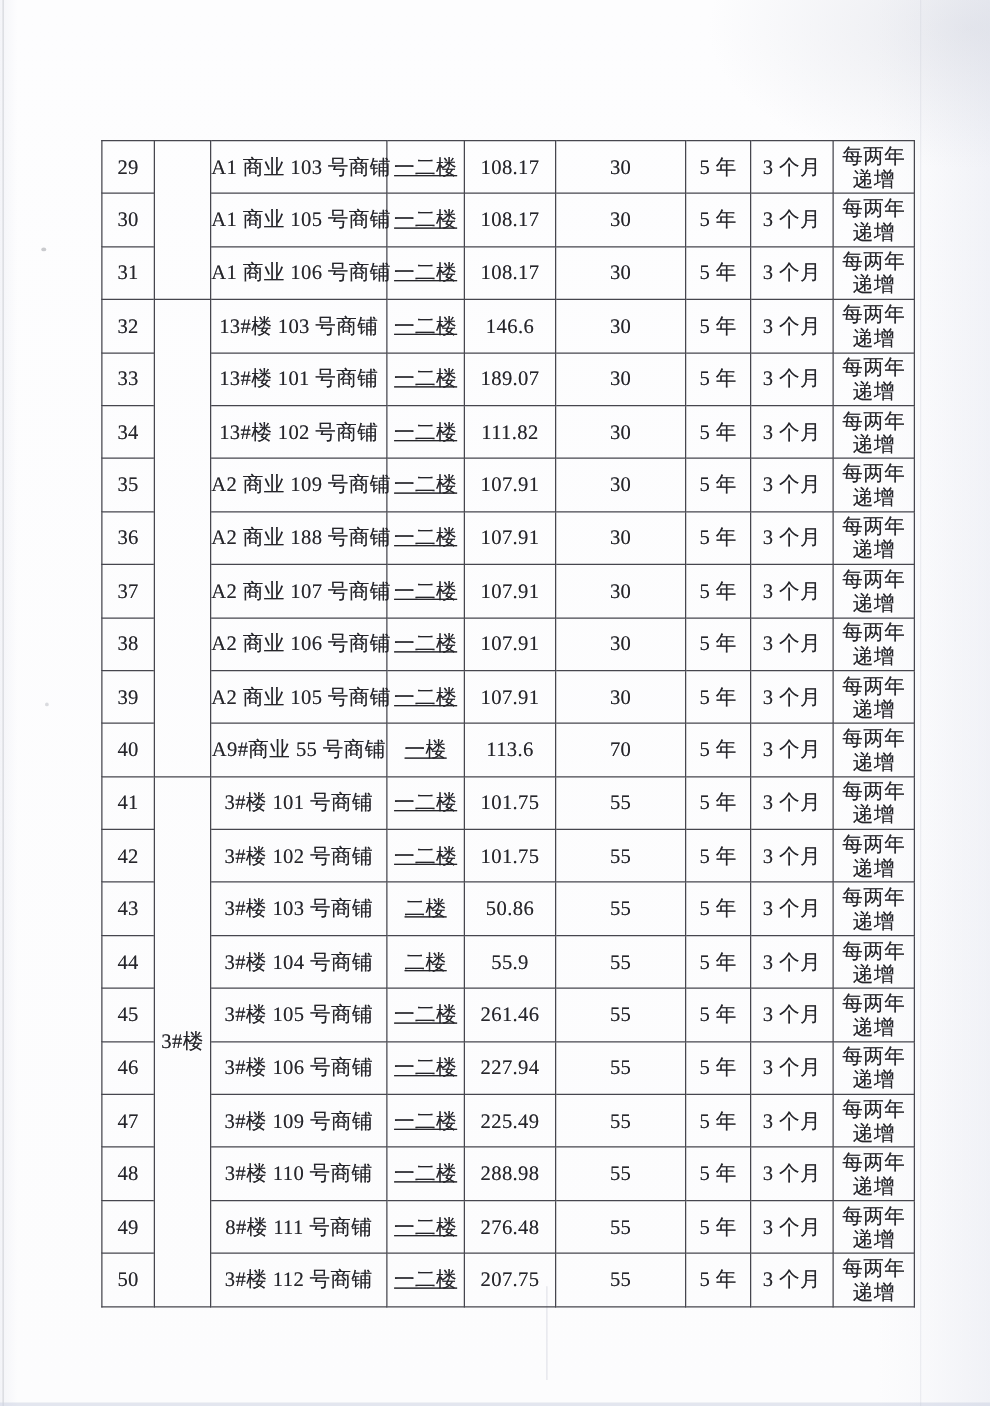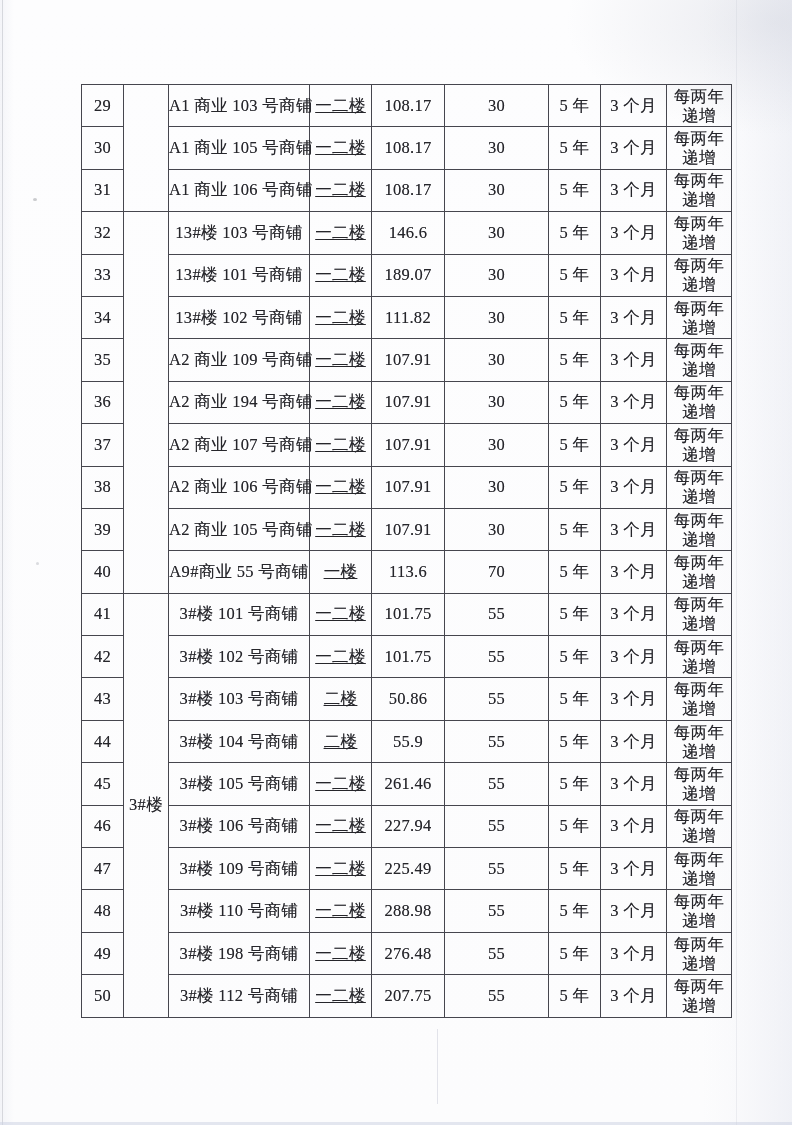--- a/index.html
+++ b/index.html
@@ -21,21 +21,21 @@
   .edge-left   { position:absolute; left:2px; top:0; width:1px; height:100%; background:rgba(158,160,170,0.35); }
   .edge-bottom { position:absolute; left:0; bottom:0; width:100%; height:3px; background:rgba(205,212,228,0.55); }
   .streak-a    { position:absolute; left:437px; top:1029px; width:1px; height:75px; background:rgba(195,198,210,0.45); }
   .streak-b    { position:absolute; left:736px; top:0; width:1px; height:1125px; background:rgba(202,205,216,0.30); }
   .speck-1     { position:absolute; left:33px; top:198px; width:4px; height:3px; border-radius:50%; background:rgba(125,127,136,0.40); }
   .speck-2     { position:absolute; left:36px; top:562px; width:3px; height:3px; border-radius:50%; background:rgba(140,142,152,0.30); }
 
   table.lease {
     position: absolute;
     left: 81px;
-    top: 84px;
+    top: 112px;
     width: 650px;
     border-collapse: collapse;
     table-layout: fixed;
     border-radius: 10px;
   }
   table.lease tr { height: 42.4px; }
   table.lease td {
     border: 1.5px solid #46464e;
     padding: 0;
     text-align: center;
@@ -152,21 +152,21 @@
           <td class="c-floor">一二楼</td>
           <td class="c-area">107.91</td>
           <td class="c-amount">30</td>
           <td class="c-term">5 年</td>
           <td class="c-pay">3 个月</td>
           <td class="c-inc">每两年
 递增</td>
         </tr>
         <tr>
           <td class="c-no">36</td>
-          <td class="c-shop">A2 商业 194 号商铺</td>
+          <td class="c-shop">A2 商业 188 号商铺</td>
           <td class="c-floor">一二楼</td>
           <td class="c-area">107.91</td>
           <td class="c-amount">30</td>
           <td class="c-term">5 年</td>
           <td class="c-pay">3 个月</td>
           <td class="c-inc">每两年
 递增</td>
         </tr>
         <tr>
           <td class="c-no">37</td>
@@ -296,21 +296,21 @@
           <td class="c-floor">一二楼</td>
           <td class="c-area">288.98</td>
           <td class="c-amount">55</td>
           <td class="c-term">5 年</td>
           <td class="c-pay">3 个月</td>
           <td class="c-inc">每两年
 递增</td>
         </tr>
         <tr>
           <td class="c-no">49</td>
-          <td class="c-shop">3#楼 198 号商铺</td>
+          <td class="c-shop">8#楼 111 号商铺</td>
           <td class="c-floor">一二楼</td>
           <td class="c-area">276.48</td>
           <td class="c-amount">55</td>
           <td class="c-term">5 年</td>
           <td class="c-pay">3 个月</td>
           <td class="c-inc">每两年
 递增</td>
         </tr>
         <tr>
           <td class="c-no">50</td>

